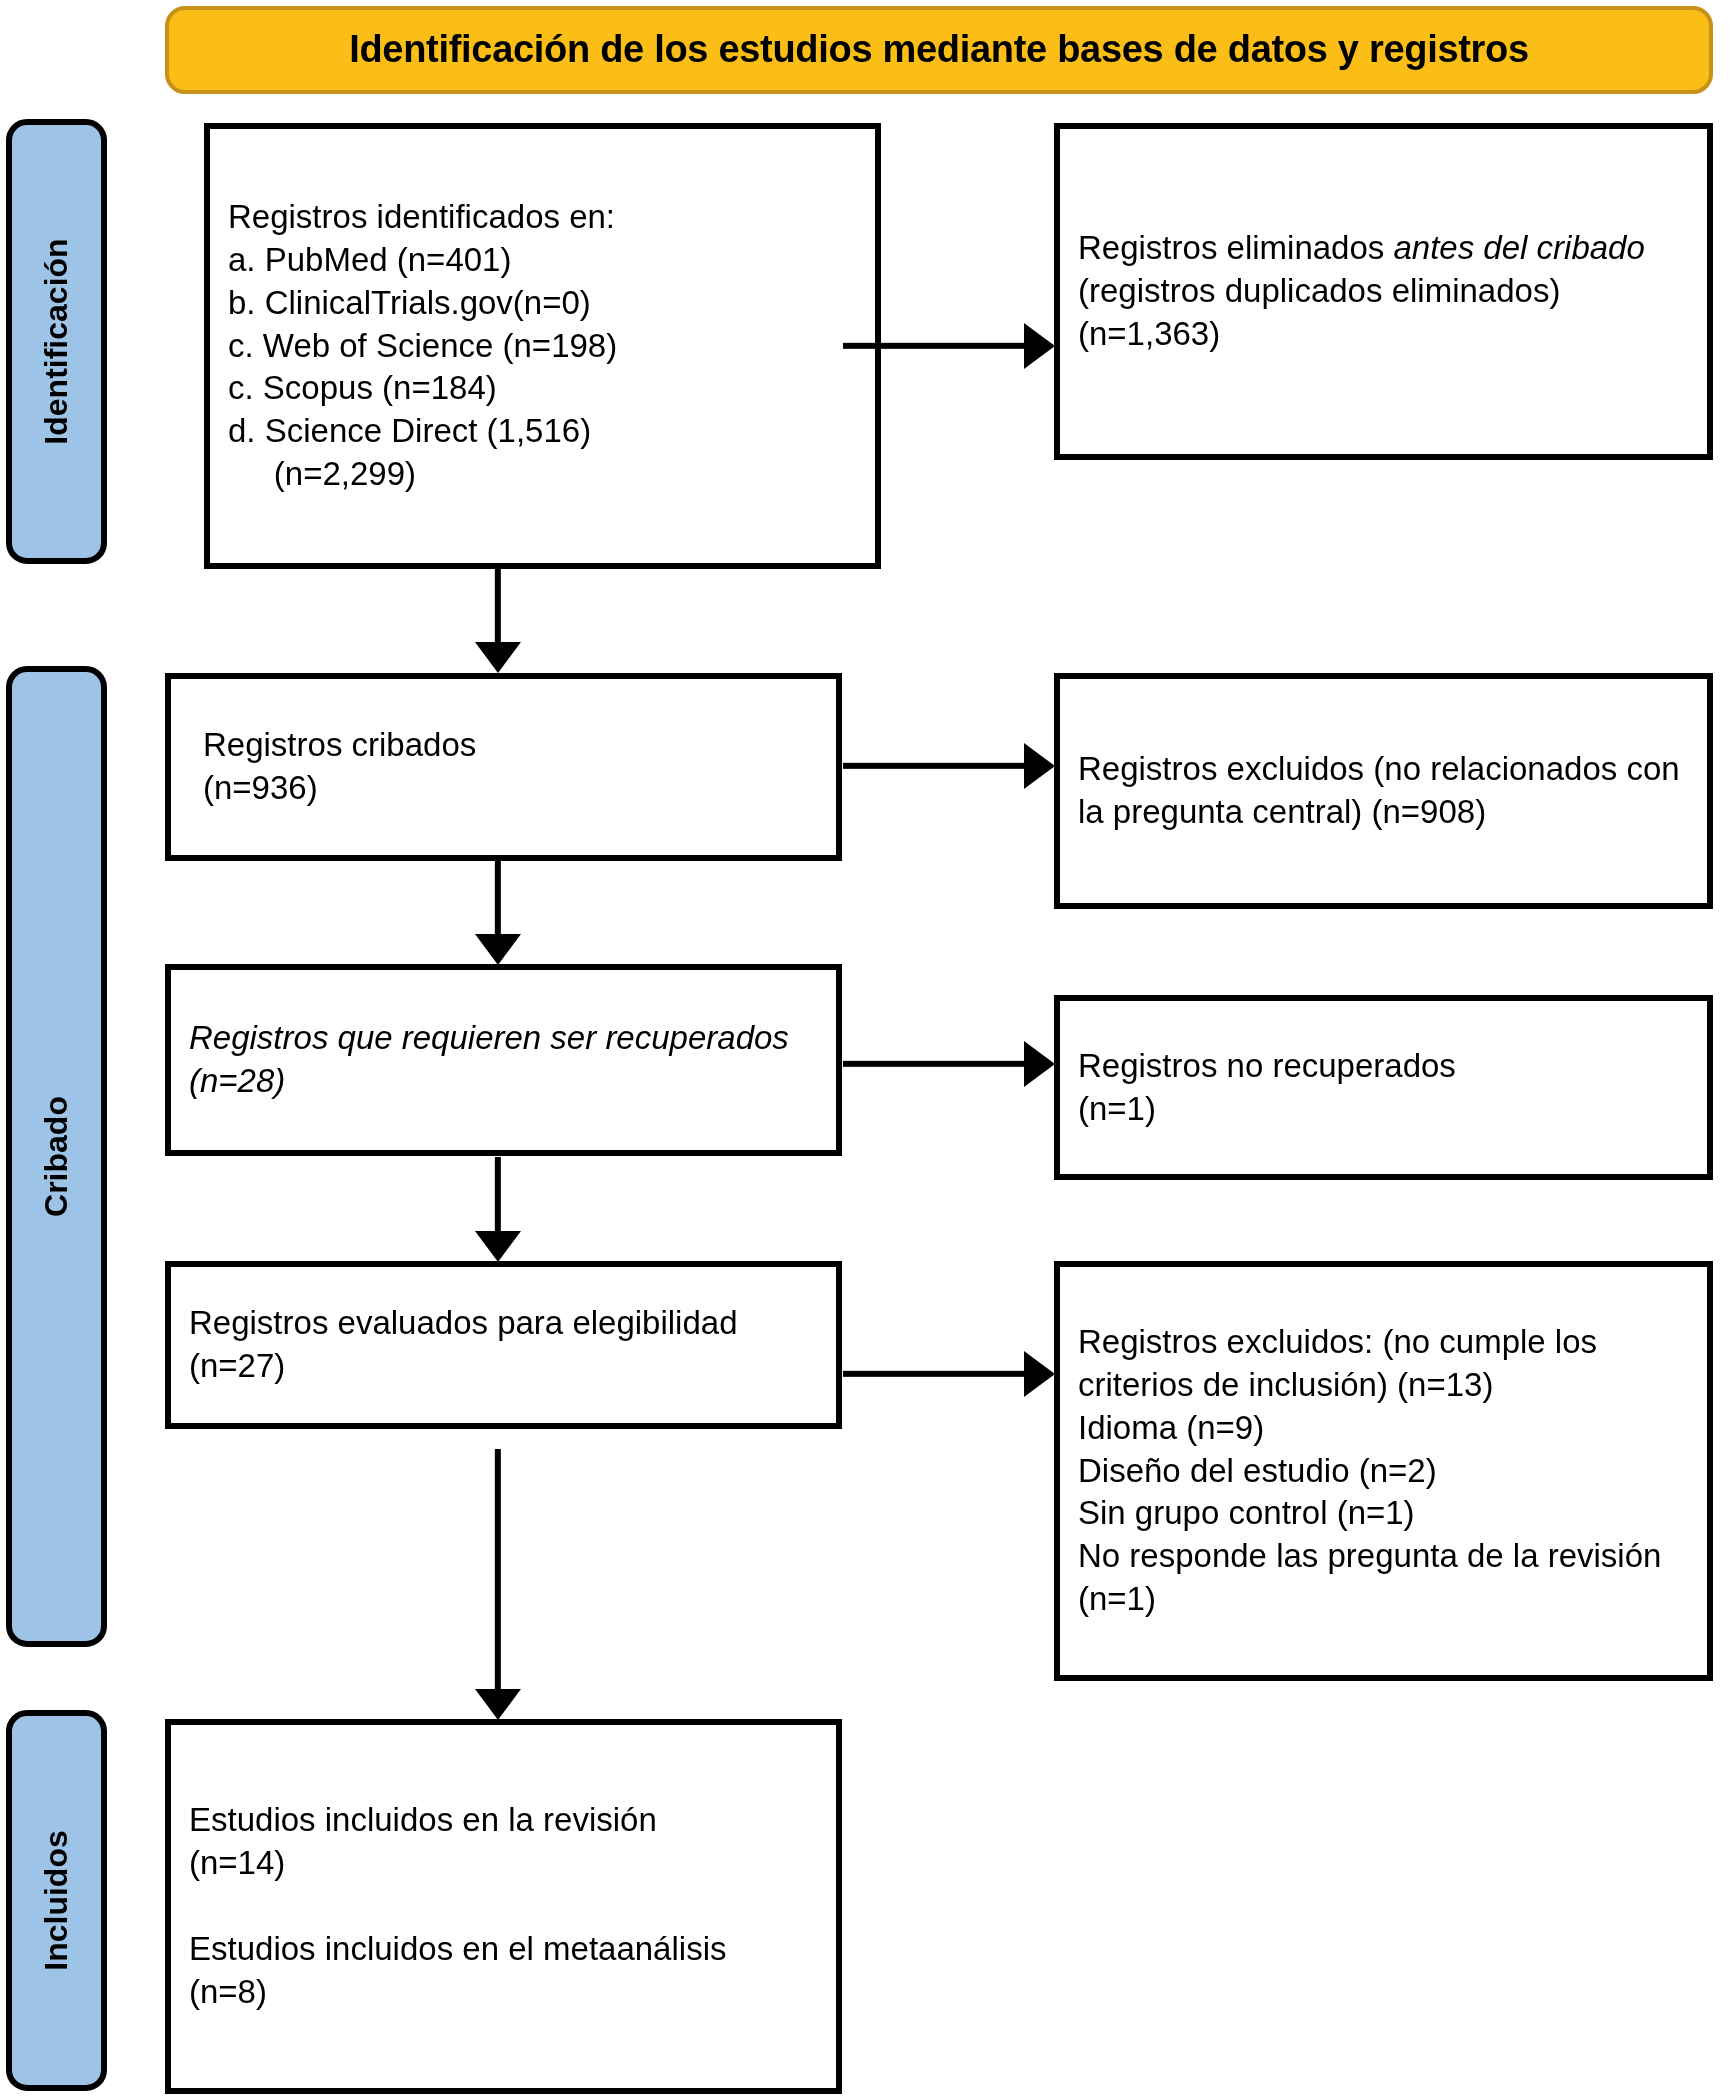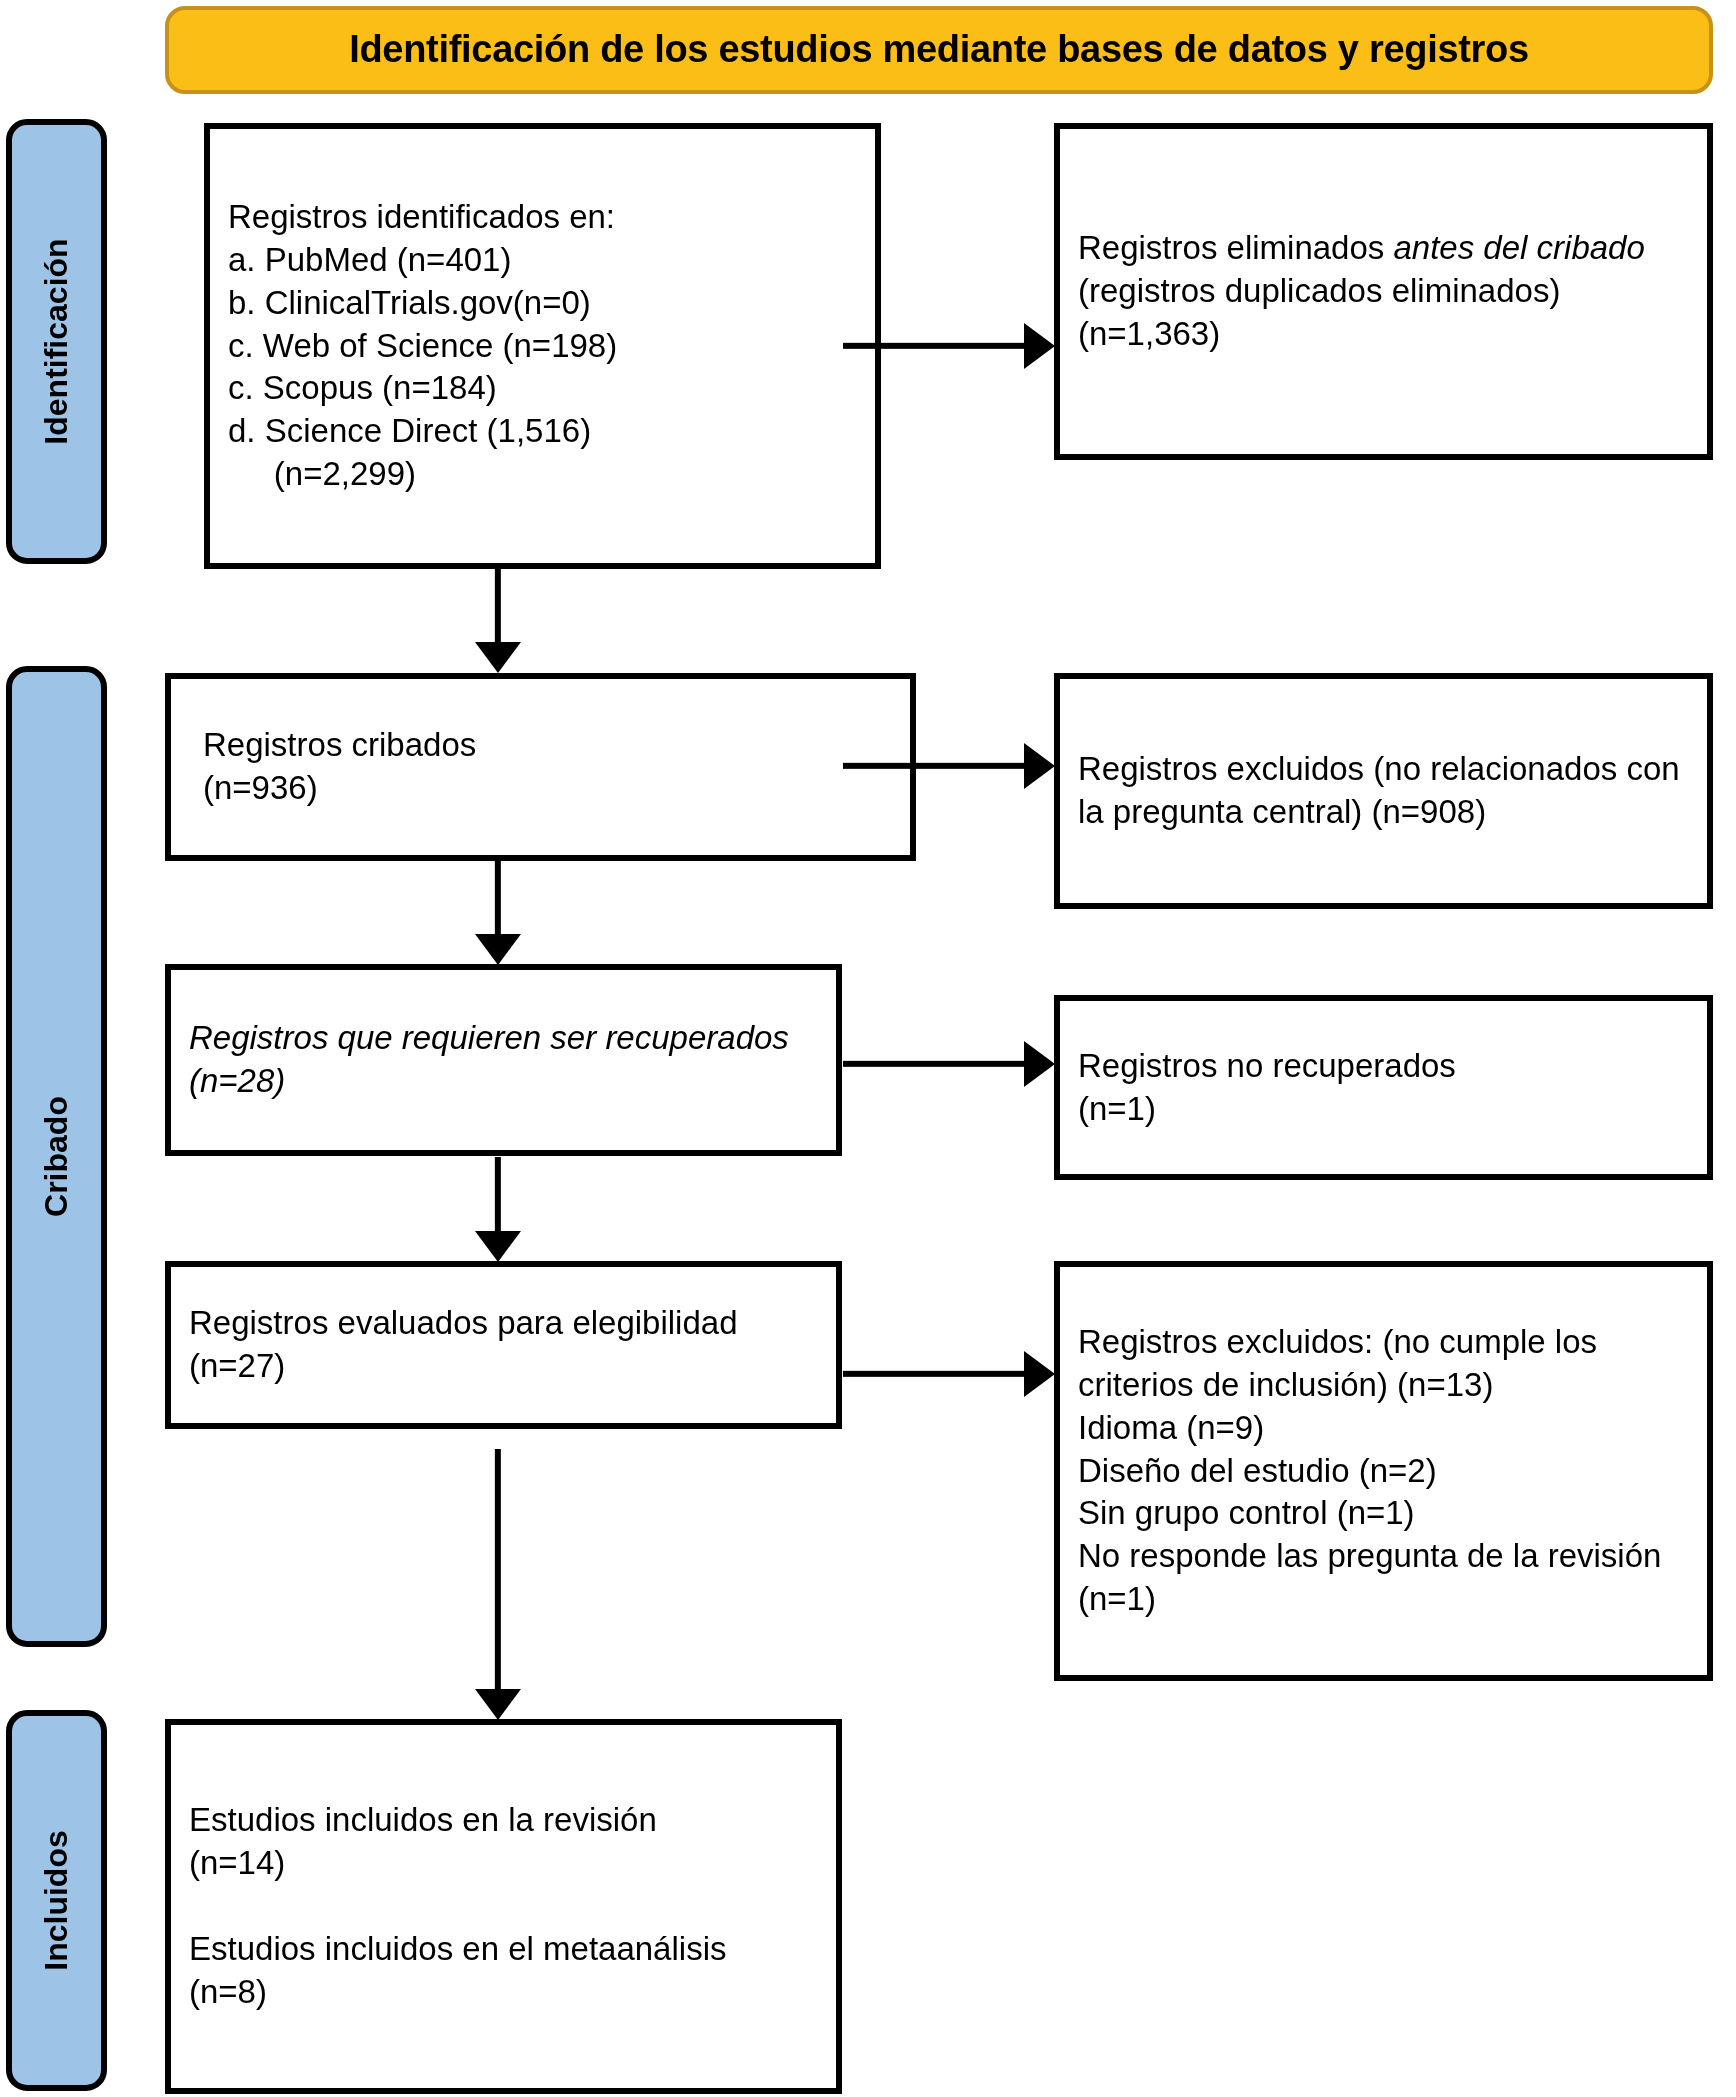--- a/index.html
+++ b/index.html
@@ -75,21 +75,21 @@
   .flow-box .box-text {
     font-size: 33px;
     line-height: 1.30;
     color: #000000;
     white-space: pre-wrap;
   }
   .flow-box .box-text .it { font-style: italic; }
 
   
   #box-identified    { left: 165px; top: 123px;  width: 677px; height: 446px; margin-left: 39px; }
-  #box-screened      { left: 165px; top: 673px;  width: 751px; height: 188px; padding-left: 32px; }
+  #box-screened      { left: 165px; top: 673px;  width: 677px; height: 188px; padding-left: 32px; }
   #box-retrieval     { left: 165px; top: 964px; width: 677px; height: 192px; font-style: italic; }
   #box-eligibility   { left: 165px; top: 1261px; width: 677px; height: 168px; }
   #box-included      { left: 165px; top: 1719px; width: 677px; height: 375px; }
 
   
   #box-removed       { left: 1054px; top: 123px;  width: 659px; height: 337px; }
   #box-excluded-scr  { left: 1054px; top: 673px;  width: 659px; height: 236px; }
   #box-not-retrieved { left: 1054px; top: 971px; width: 659px; height: 185px; margin-top: 24px; }
   #box-excluded-elig { left: 1054px; top: 1261px; width: 659px; height: 420px; }
 

